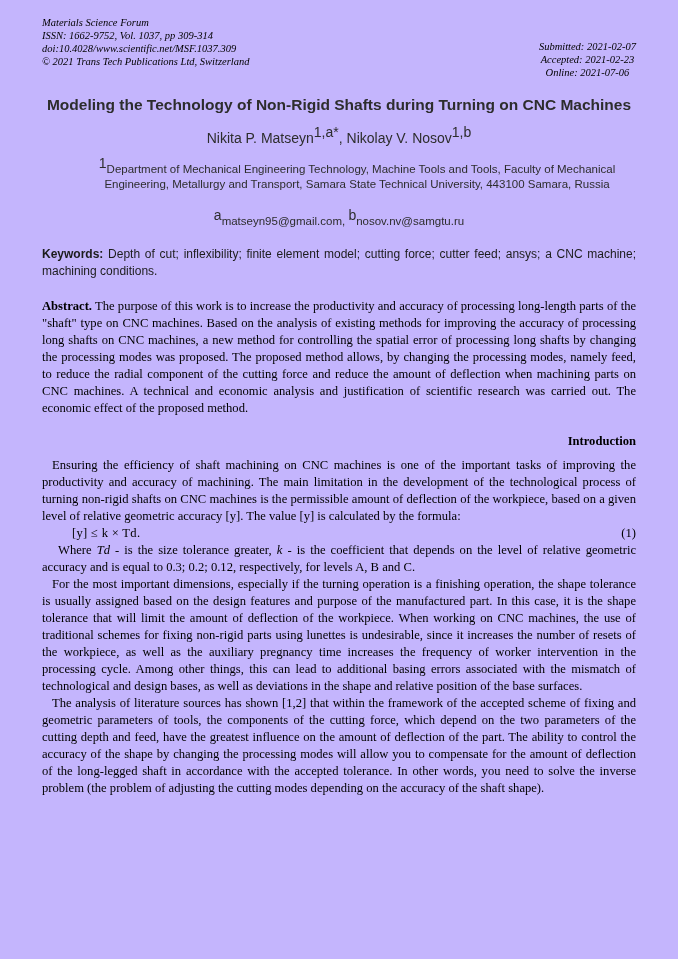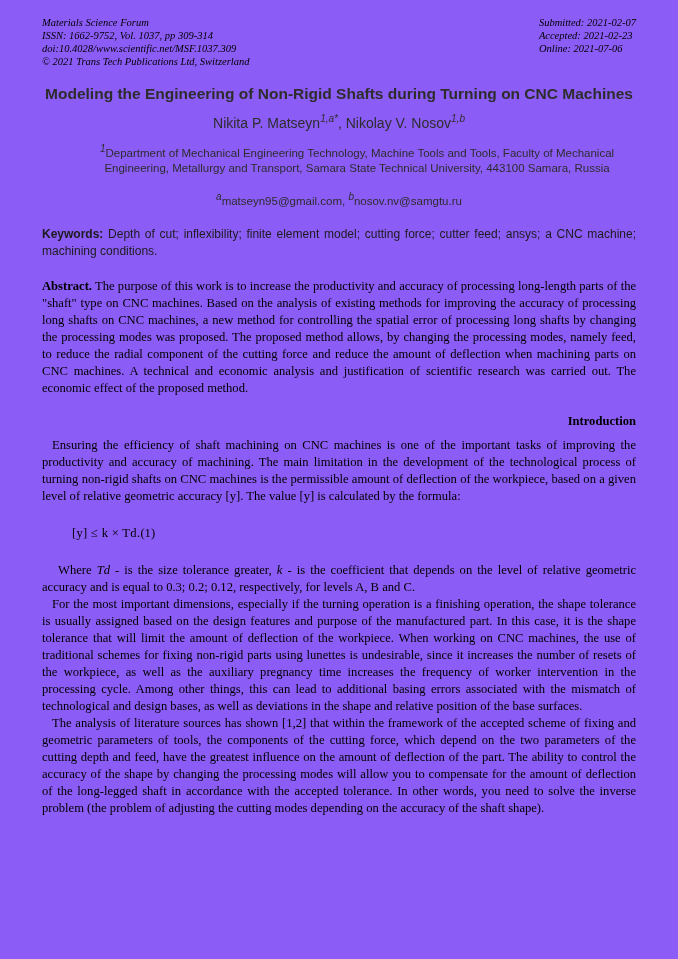--- a/index.html
+++ b/index.html
@@ -2,53 +2,53 @@
 <html><head>
 <meta charset="utf-8">
 <style>
   * { margin: 0; padding: 0; box-sizing: border-box; }
   html, body { background: #ffffff; }
   .page {
     position: relative;
     width: 678px;
     height: 959px;
     margin: 0 auto;
-    background: #8b5cf6;
+    background: #c4b5fd;
     color: #000000;
     font-family: "Liberation Serif", serif;
     padding: 16px 42px 0 42px;
     overflow: hidden;
   }
   
   .jheader {
     display: flex;
     justify-content: space-between;
     font-style: italic;
     font-size: 10.5px;
     line-height: 13px;
   }
-  .jheader .right { text-align: left; }
+  .jheader .right { text-align: center; margin-top: 24px; }
   
   .paper-title {
     margin-top: 15px;
     text-align: center;
     font-family: "Liberation Sans", sans-serif;
     font-weight: bold;
     font-size: 15.5px;
     line-height: 21px;
     color: #2d2d2d;
   }
   .authors {
     margin-top: 9px;
     text-align: center;
     font-family: "Liberation Sans", sans-serif;
     font-size: 14px;
     color: #2d2d2d;
   }
-  .authors sup, .affiliation sup, .emails sup { font-size: 10px; font-style: italic; }
+  .authors sup, .affiliation sup, .emails sup { font-size: 14px; }
   .affiliation {
     margin-top: 10px;
     text-align: center;
     font-family: "Liberation Sans", sans-serif;
     font-size: 11.5px;
     line-height: 15.5px;
     color: #2d2d2d;
     margin-left: 36px;
   }
   .emails {
@@ -82,21 +82,22 @@
   .para {
     font-size: 12.6px;
     line-height: 17px;
     text-align: justify;
   }
   .para.first { margin-top: 8px; }
   .indent-sm { text-indent: 10px; }
   .indent-md { text-indent: 16px; }
   .formula-row {
     display: flex;
-    margin: 20px 0;
+    justify-content: space-between;
+    margin: 0 0;
     font-size: 12.6px;
     line-height: 17px;
   }
   .formula-expr { padding-left: 30px; letter-spacing: 0.3px; }
   .var-italic { font-style: italic; }
 </style>
 </head>
 <body>
 
 <div class="page">
@@ -108,21 +109,21 @@
       <div>doi:10.4028/www.scientific.net/MSF.1037.309</div>
       <div>© 2021 Trans Tech Publications Ltd, Switzerland</div>
     </div>
     <div class="right">
       <div>Submitted: 2021-02-07</div>
       <div>Accepted: 2021-02-23</div>
       <div>Online: 2021-07-06</div>
     </div>
   </div>
 
-  <h1 class="paper-title">Modeling the Engineering of Non-Rigid Shafts during Turning on CNC Machines</h1>
+  <h1 class="paper-title">Modeling the Technology of Non-Rigid Shafts during Turning on CNC Machines</h1>
 
   <div class="authors"><span>Nikita P. Matseyn</span><sup>1,a*</sup><span>, </span><span>Nikolay V. Nosov</span><sup>1,b</sup></div>
 
   <div class="affiliation"><sup>1</sup><span>Department of Mechanical Engineering Technology, Machine Tools and Tools, Faculty of Mechanical Engineering, Metallurgy and Transport, Samara State Technical University, 443100 Samara, Russia</span></div>
 
   <div class="emails"><sup>a</sup><span>matseyn95@gmail.com</span><span>, </span><sup>b</sup><span>nosov.nv@samgtu.ru</span></div>
 
   <p class="keywords"><b>Keywords:</b> <span>Depth of cut; inflexibility; finite element model; cutting force; cutter feed; ansys; a CNC machine; machining conditions.</span></p>
 
   <p class="abstract"><b>Abstract.</b> <span>The purpose of this work is to increase the productivity and accuracy of processing long-length parts of the "shaft" type on CNC machines. Based on the analysis of existing methods for improving the accuracy of processing long shafts on CNC machines, a new method for controlling the spatial error of processing long shafts by changing the processing modes was proposed. The proposed method allows, by changing the processing modes, namely feed, to reduce the radial component of the cutting force and reduce the amount of deflection when machining parts on CNC machines. A technical and economic analysis and justification of scientific research was carried out. The economic effect of the proposed method.</span></p>

